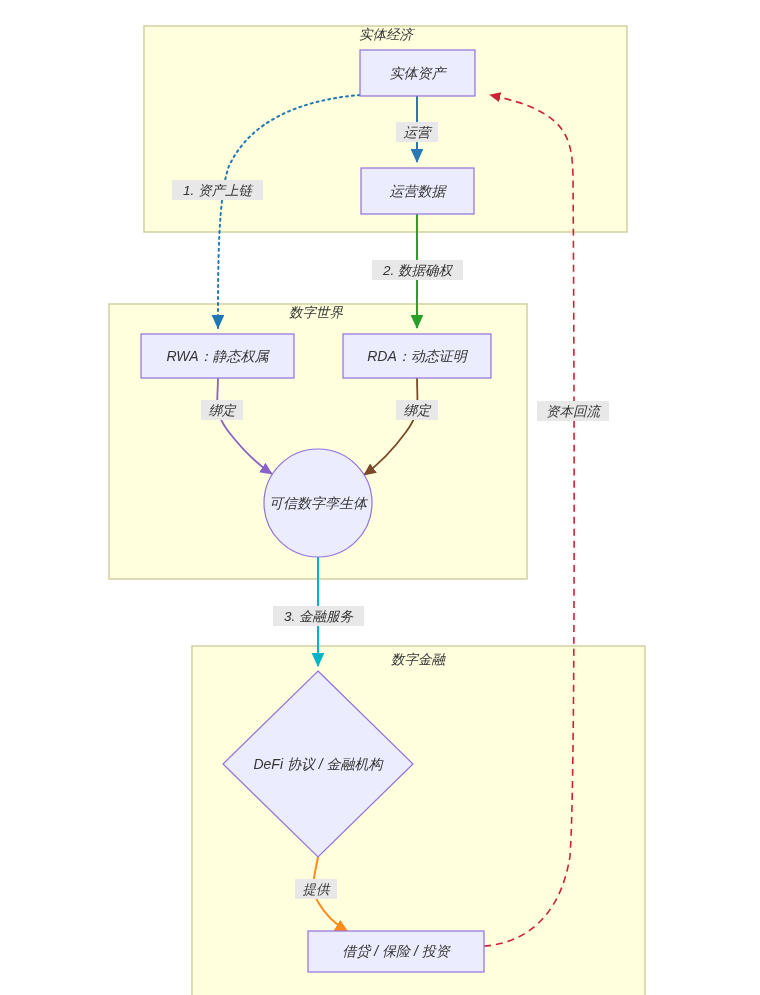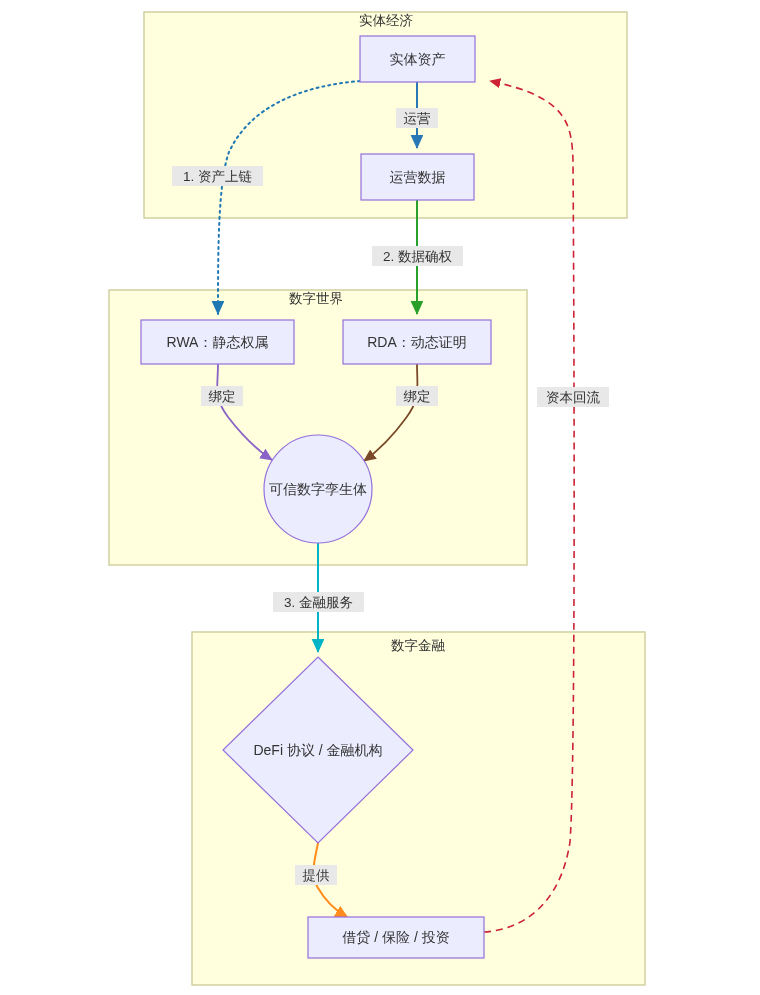--- a/index.html
+++ b/index.html
@@ -9,23 +9,24 @@
   }
   body {
     width: 760px;
     height: 995px;
     position: relative;
     font-family: "Liberation Sans", "DejaVu Sans", sans-serif;
     overflow: hidden;
   }
   #diagram-root {
     position: absolute;
-    left: 0; top: 2px;
+    left: 0; top: 16px;
     width: 760px;
     height: 777px;
+    font-style: italic;
   }
   svg.flow {
     position: absolute;
     left: 0; top: 0;
     width: 760px;
     height: 995px;
     display: block;
   }
   .cluster-rect {
     fill: #ffffde;

